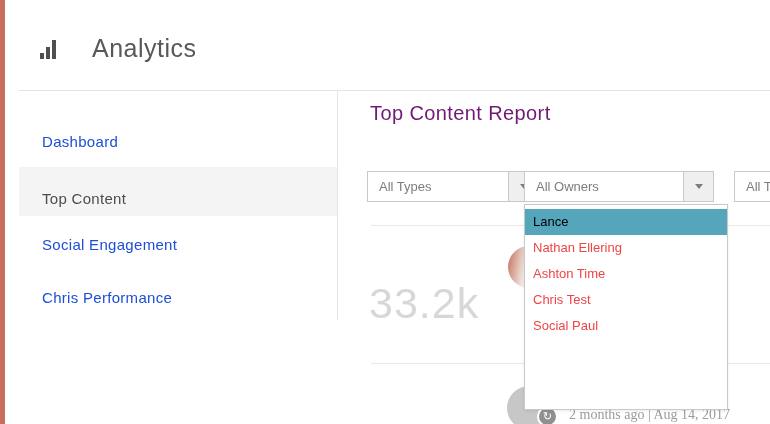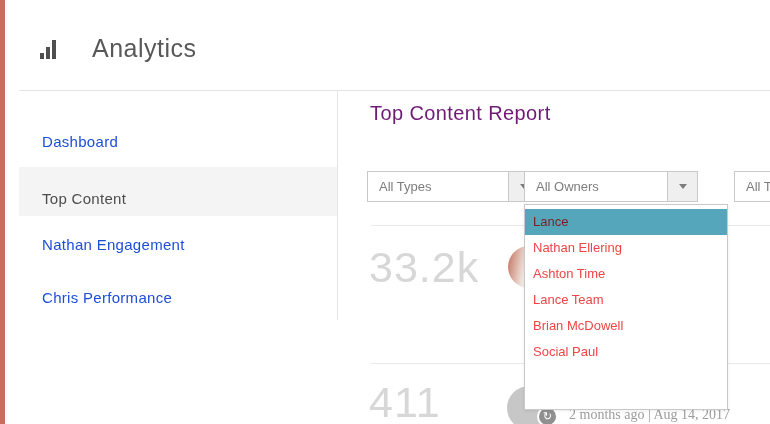--- a/index.html
+++ b/index.html
@@ -35,36 +35,36 @@
   .nav-top-content { top: 190px; }
   .nav-social { top: 236px; }
   .nav-team { top: 289px; }
 
   
   .page-title { position: absolute; left: 370px; top: 102px; font-size: 20px; font-weight: normal; color: #701a75; letter-spacing: 0.4px; }
 
   
   .select { position: absolute; top: 171px; height: 31px; background: #fff; border: 1px solid #c9c9c9; cursor: pointer; z-index: 20; }
   .select-types { left: 359px; width: 172px; margin-left: 8px; }
-  .select-owners { left: 524px; width: 174px; }
+  .select-owners { left: 524px; width: 190px; }
   .select-time { left: 734px; width: 120px; }
   .select .value { display: block; line-height: 29px; padding-left: 11px; font-size: 13px; color: #7d7d7d; white-space: nowrap; overflow: hidden; }
   .arrow-zone { position: absolute; right: 0; top: 0; bottom: 0; width: 30px; background: #efefef; border-left: 1px solid #c9c9c9; display: flex; align-items: center; justify-content: center; }
   .tri { width: 0; height: 0; border-left: 4px solid transparent; border-right: 4px solid transparent; border-top: 5px solid #7c7c7c; }
 
   
   .owner-list { position: absolute; left: 524px; top: 204px; width: 204px; height: 206px; background: #fff; border: 1px solid #c9c9c9; box-shadow: 0 1px 3px rgba(0,0,0,0.08); padding-top: 4px; overflow: hidden; z-index: 30; }
   .owner-option { height: 26px; line-height: 26px; padding-left: 8px; font-size: 13px; color: #ef4444; cursor: pointer; white-space: nowrap; }
-  .owner-option.selected { background: #55a5bb; color: #7f1d1d; }
+  .owner-option.selected { background: #55a5bb; color: #000000; }
 
   
   .divider { position: absolute; left: 371px; right: 0; height: 1px; background: #e9e9e9; z-index: 1; }
   .divider-1 { top: 225px; }
   .divider-2 { top: 363px; }
-  .metric { position: absolute; left: 369px; font-size: 43px; color: #d7d7d7; letter-spacing: 1px; z-index: 1; }
+  .metric { position: absolute; left: 369px; font-size: 43px; color: #d7d7d7; letter-spacing: 1px; z-index: 1; margin-top: 36px; }
   .metric-1 { top: 243px; }
   .metric-2 { top: 378px; }
   .avatar { position: absolute; border-radius: 50%; z-index: 5; }
   .avatar-1 { left: 508px; top: 246px; width: 42px; height: 42px; background: linear-gradient(100deg, #c97f6d 6%, #f1e9e3 42%, #e6e0da 100%); }
   .avatar-2 { left: 507px; top: 386px; width: 44px; height: 44px; background: #c7c7c7; }
   .share-badge { position: absolute; left: 537px; top: 406px; width: 21px; height: 21px; border-radius: 50%; background: #909090; border: 2px solid #ffffff; color: #fff; display: flex; align-items: center; justify-content: center; font-size: 11px; line-height: 1; font-family: "DejaVu Sans", sans-serif; z-index: 6; }
   .timestamp { position: absolute; left: 569px; top: 407px; font-size: 14px; color: #9c9c9c; z-index: 6; white-space: nowrap; font-family: Liberation Serif, serif; }
 </style>
 </head>
 <body>
@@ -80,21 +80,21 @@
     </span>
     <span class="logo-text">Analytics</span>
   </div>
 </header>
 <div class="header-divider"></div>
 
 <nav>
   <div class="nav-active-bg"></div>
   <div class="nav-item nav-dashboard">Dashboard</div>
   <div class="nav-item nav-top-content active">Top Content</div>
-  <div class="nav-item nav-social">Nathan Engagement</div>
+  <div class="nav-item nav-social">Social Engagement</div>
   <div class="nav-item nav-team">Chris Performance</div>
 </nav>
 <div class="sidebar-vborder"></div>
 
 <main>
   <h1 class="page-title">Top Content Report</h1>
 
   <div class="divider divider-1"></div>
   <div class="metric metric-1">33.2k</div>
   <div class="avatar avatar-1"></div>
@@ -118,17 +118,16 @@
       </span>
   </div>
   <div class="select select-time">
     <span class="value">All Time</span>
   </div>
 
   <div class="owner-list">
     <div class="owner-option selected">Lance</div>
     <div class="owner-option">Nathan Ellering</div>
     <div class="owner-option">Ashton Time</div>
-    <div class="owner-option">Lance Team</div>
-    <div class="owner-option">Brian McDowell</div>
+    <div class="owner-option">Chris Test</div>
     <div class="owner-option">Social Paul</div>
   </div>
 </main>
 
 </body></html>

